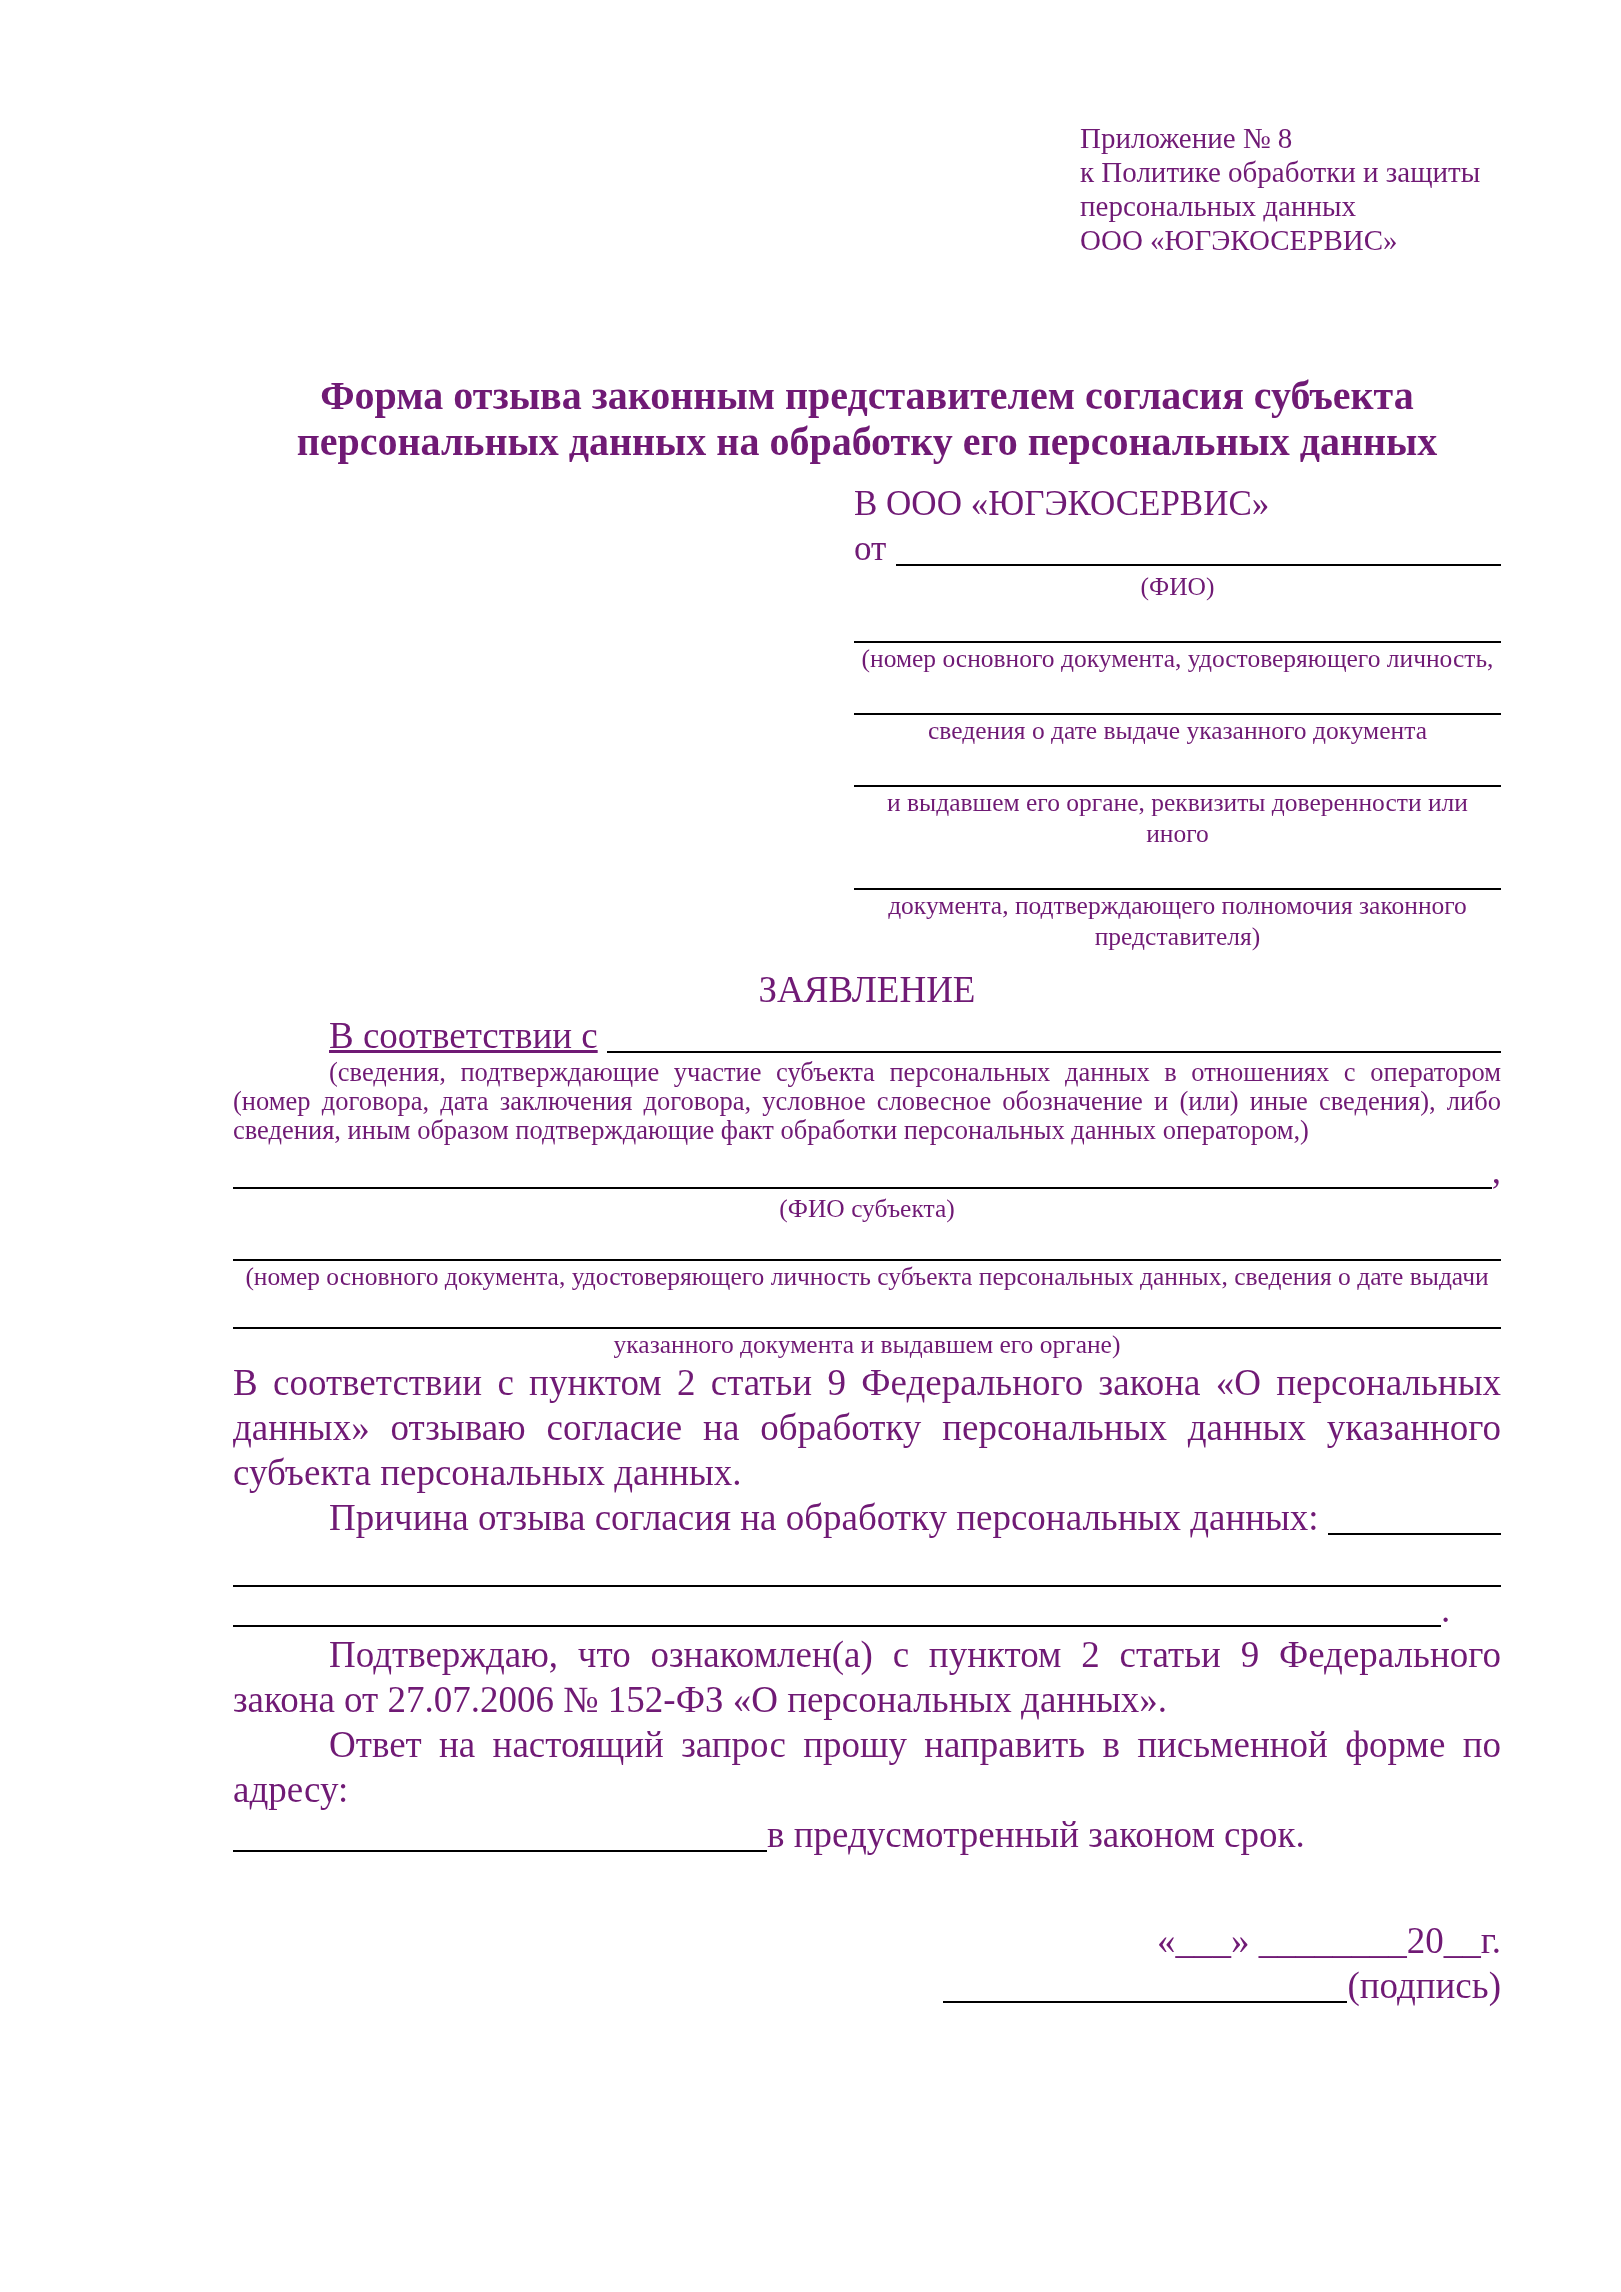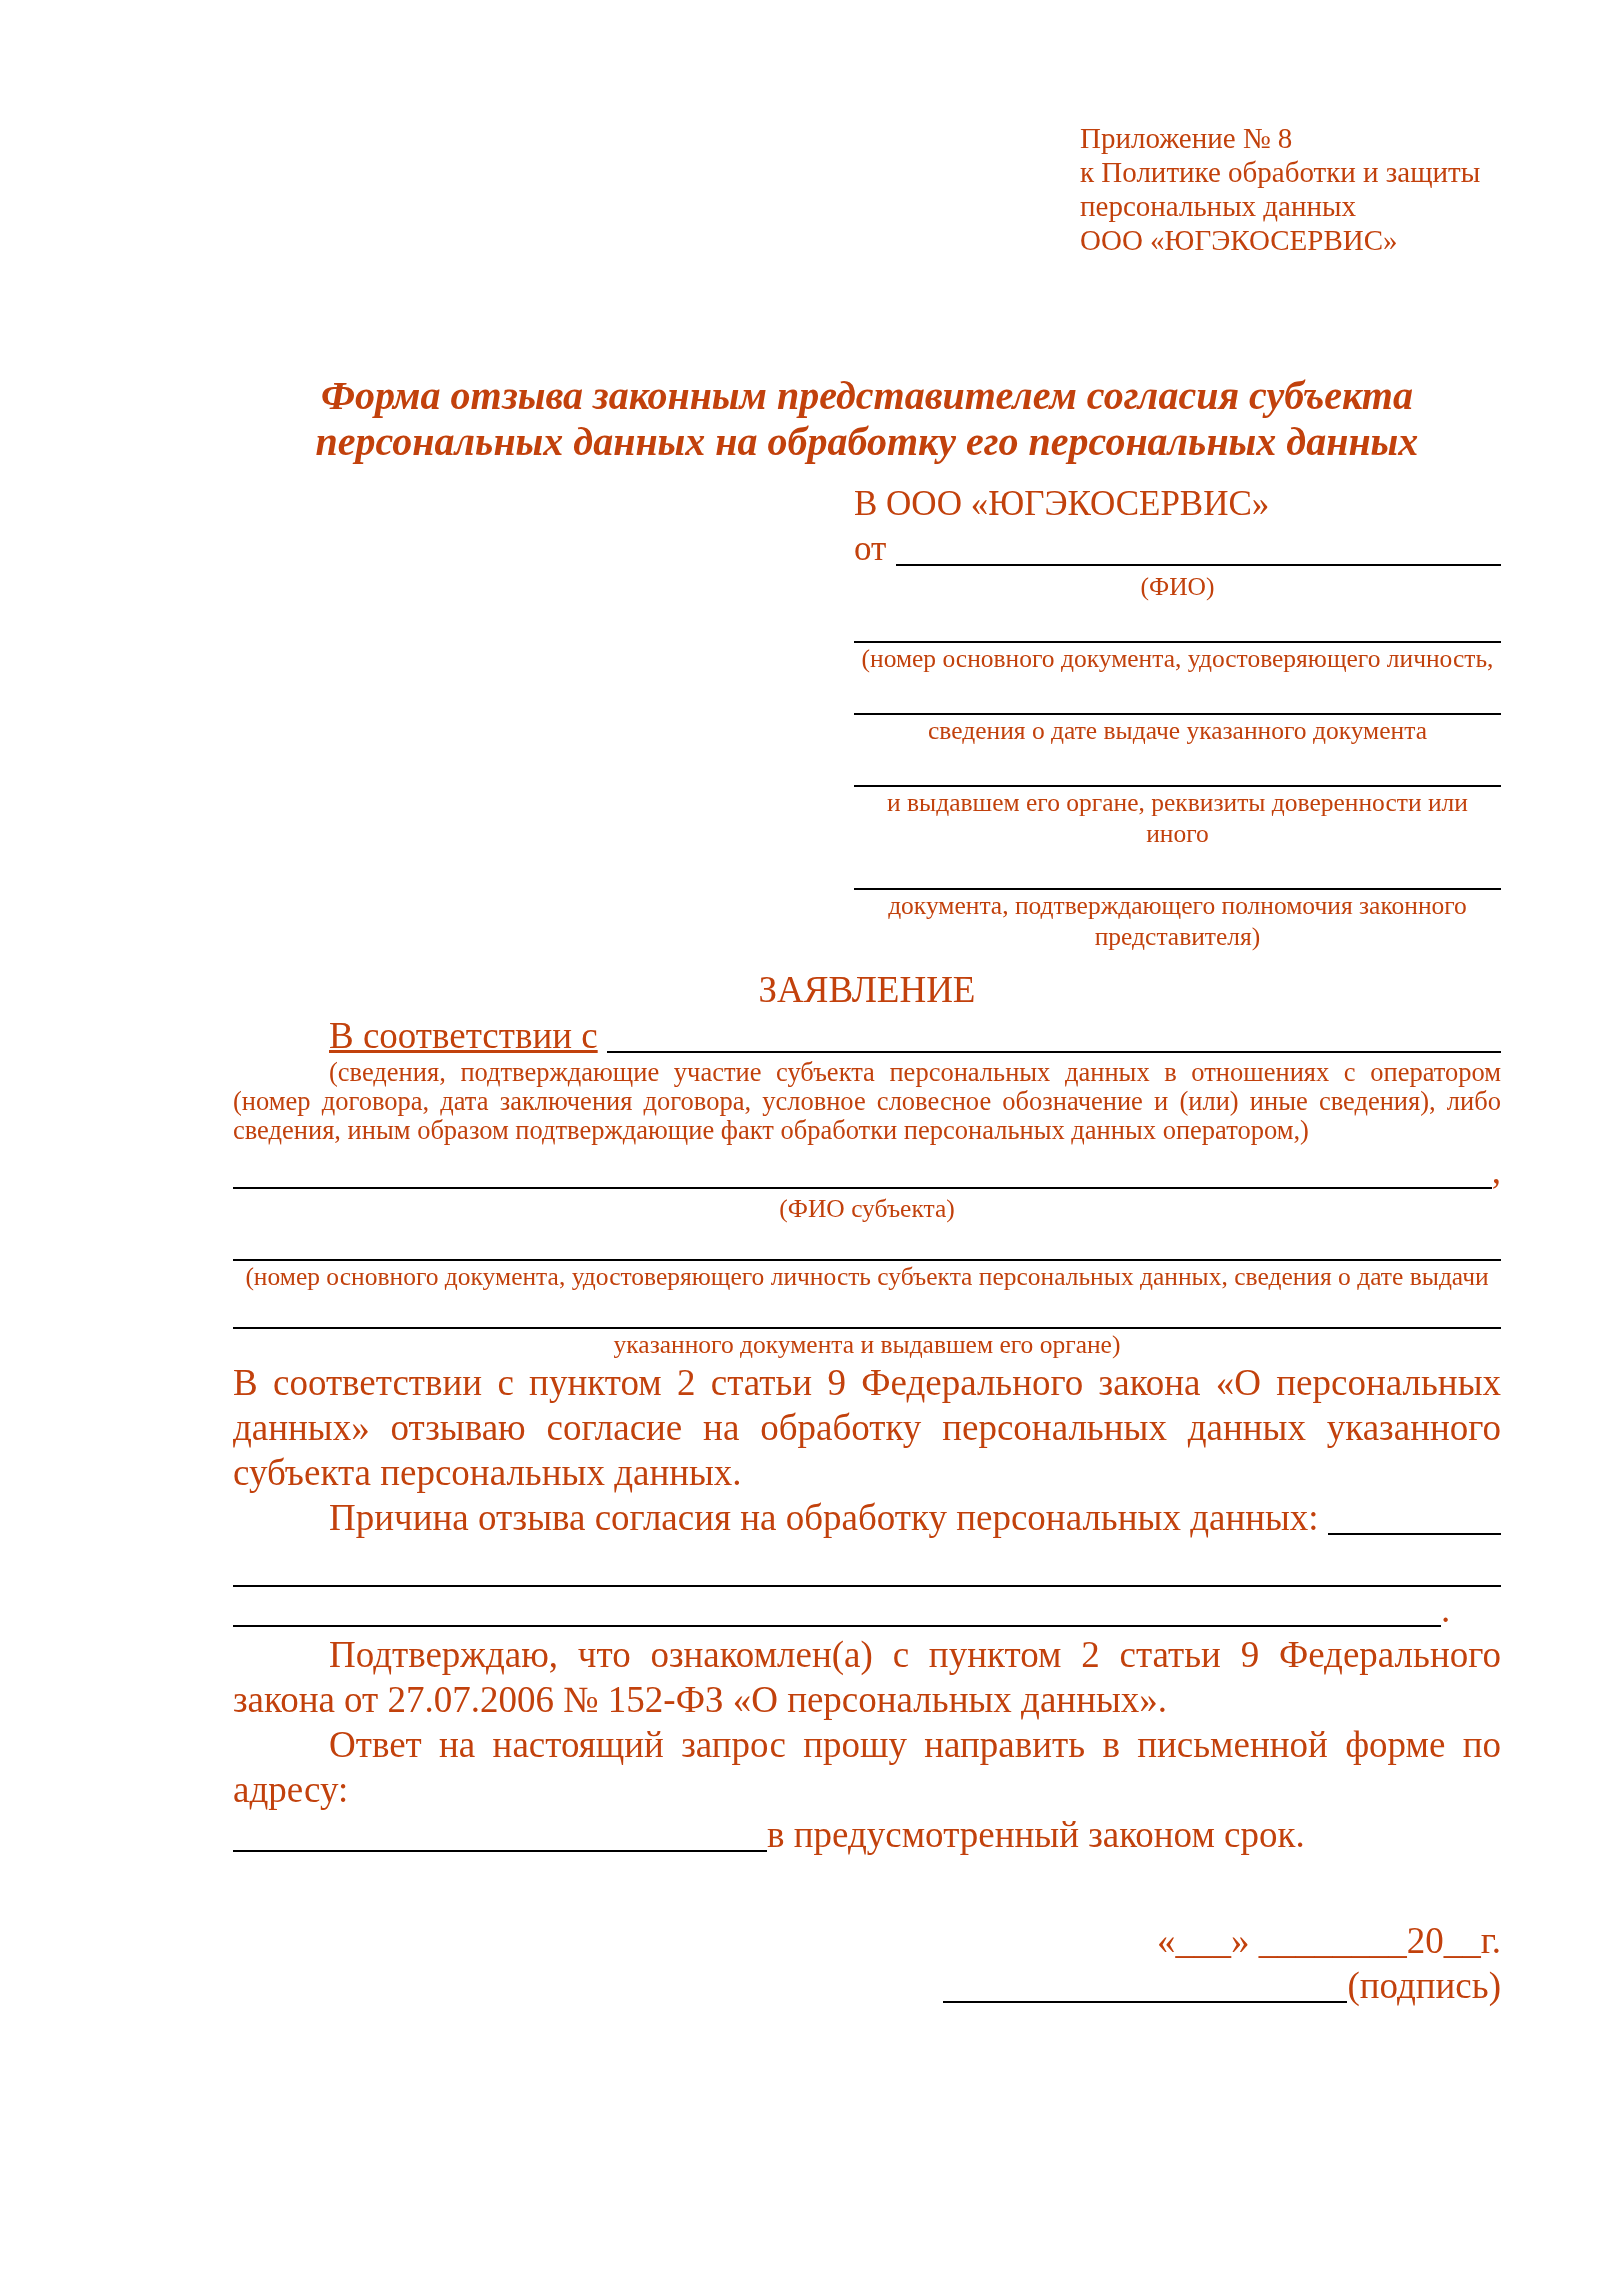--- a/index.html
+++ b/index.html
@@ -2,21 +2,21 @@
 <html><head>
 <meta charset="utf-8">
 <style>
   html, body { margin: 0; padding: 0; background: #e8e8e8; }
   .page {
     position: relative;
     width: 1621px;
     height: 2293px;
     margin: 0 auto;
     background: #ffffff;
-    color: #c2410c;
+    color: #701a75;
     font-family: "Liberation Serif", "DejaVu Serif", serif;
     font-size: 37px;
     line-height: 45px;
     box-sizing: border-box;
     padding: 121px 120px 0 233px;
   }
 
   
   .appendix {
     width: 421px;
@@ -25,21 +25,20 @@
     line-height: 34px;
   }
 
   
   .doc-title {
     margin-top: 116px;
     text-align: center;
     font-weight: bold;
     font-size: 40px;
     line-height: 46px;
-    font-style: italic;
   }
 
   
   .recipient {
     margin-top: 16px;
     margin-left: 621px;
     width: 647px;
     font-size: 35px;
     line-height: 45px;
   }

